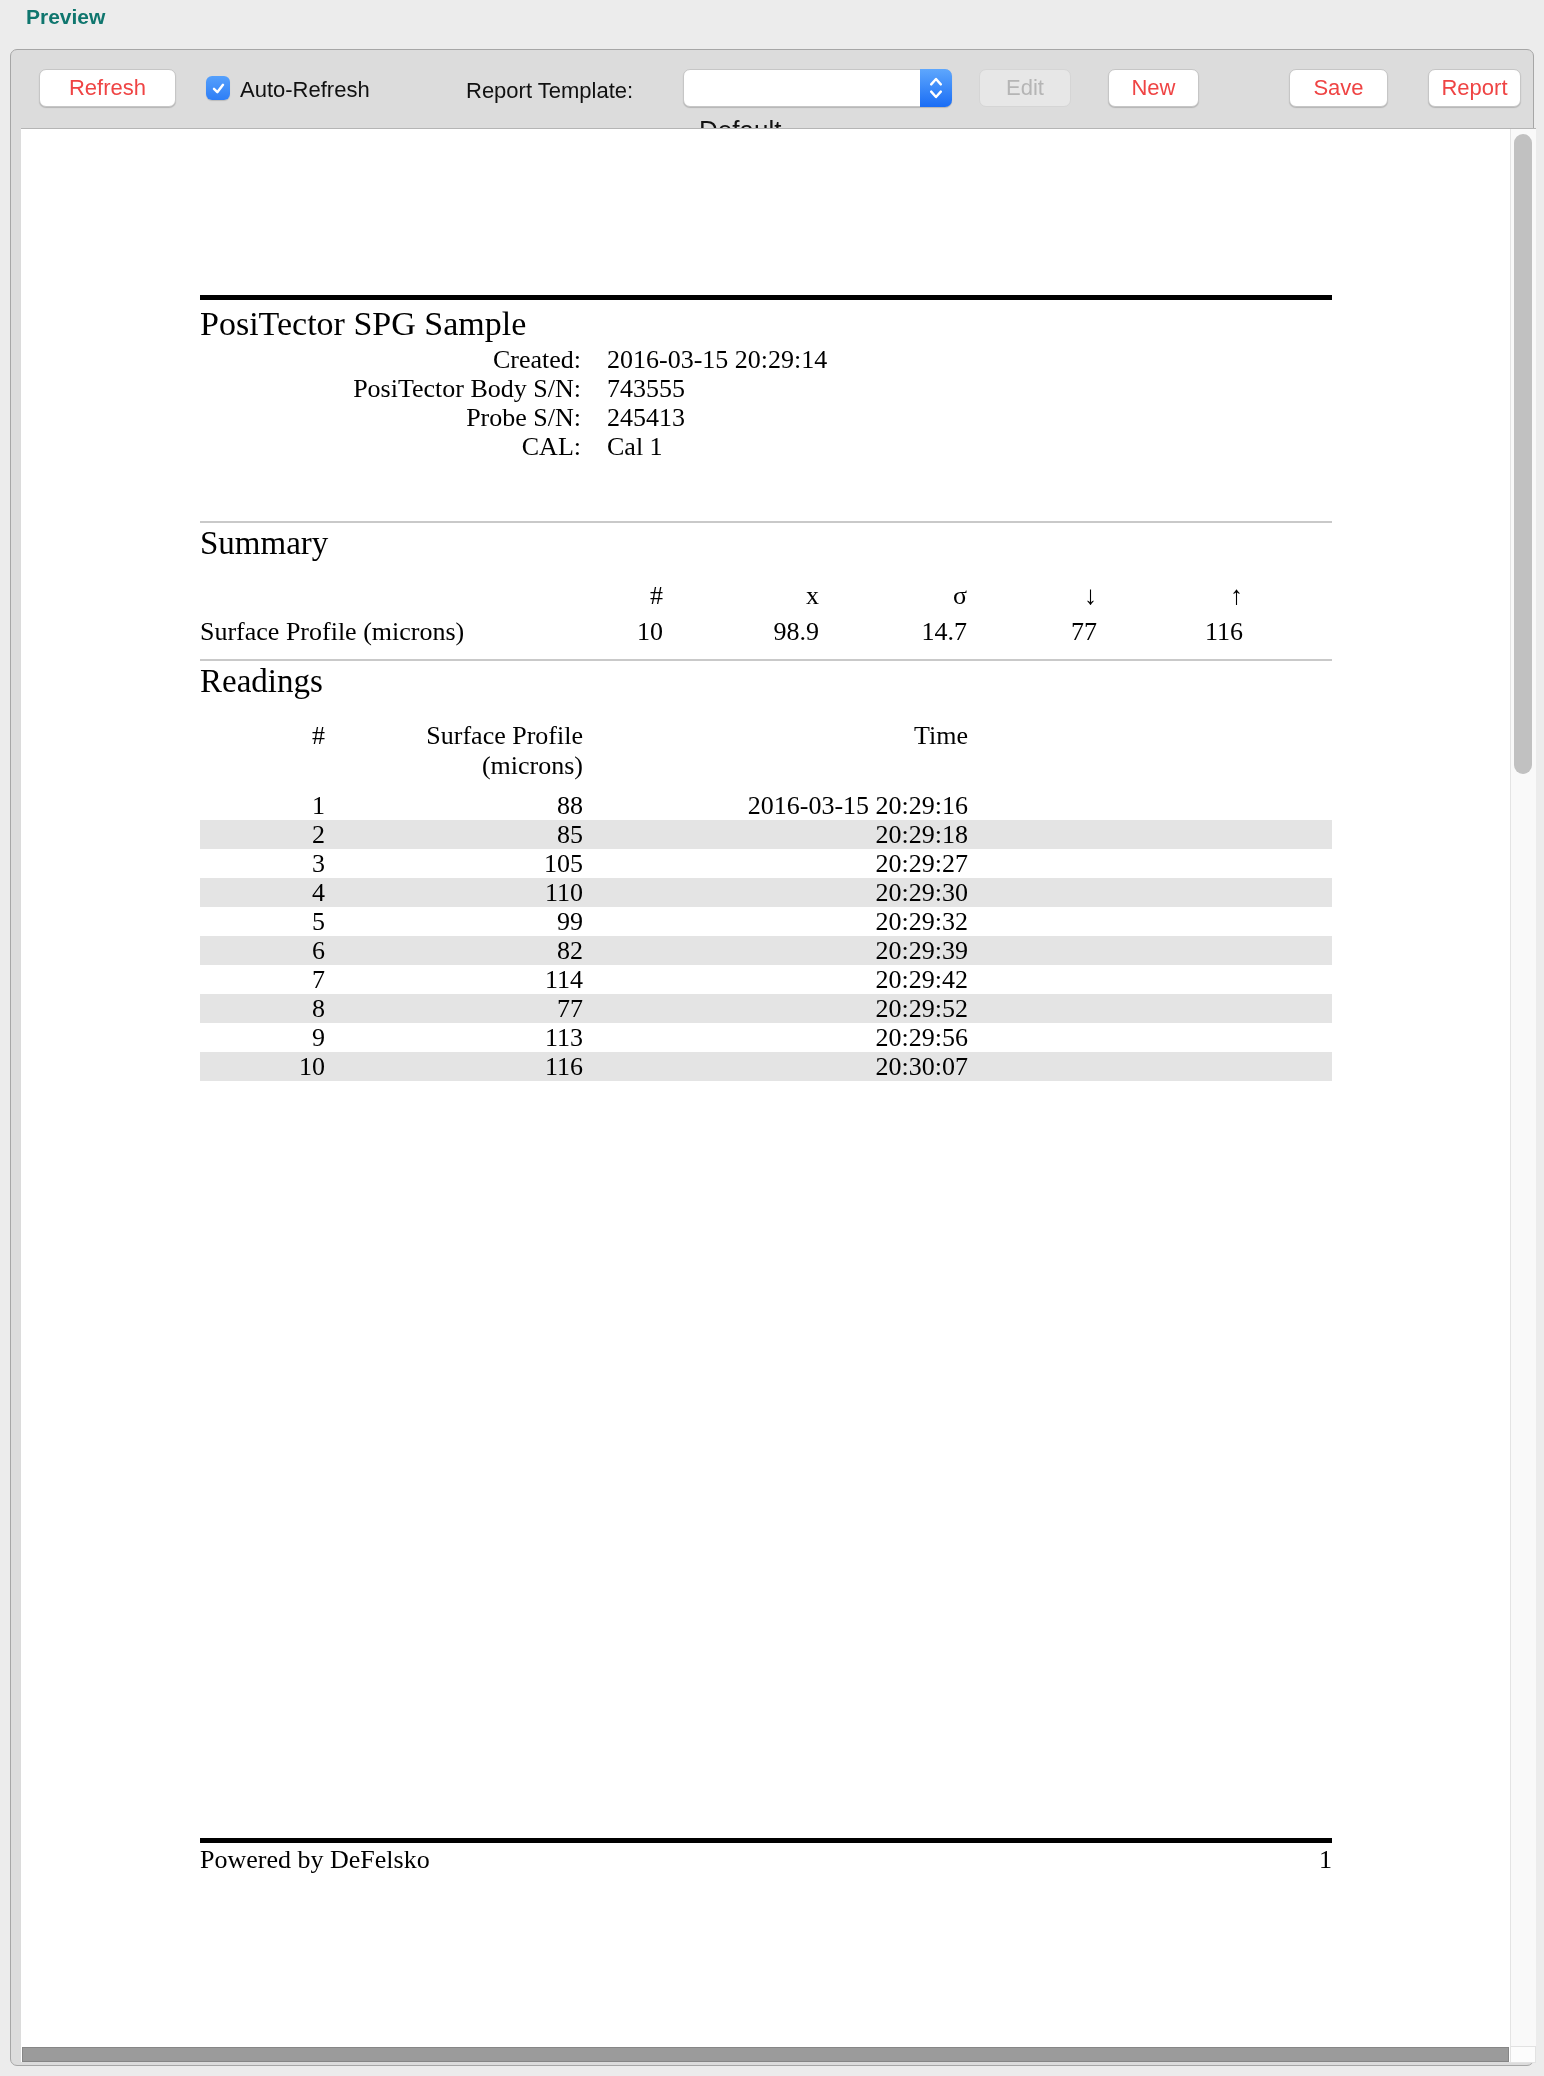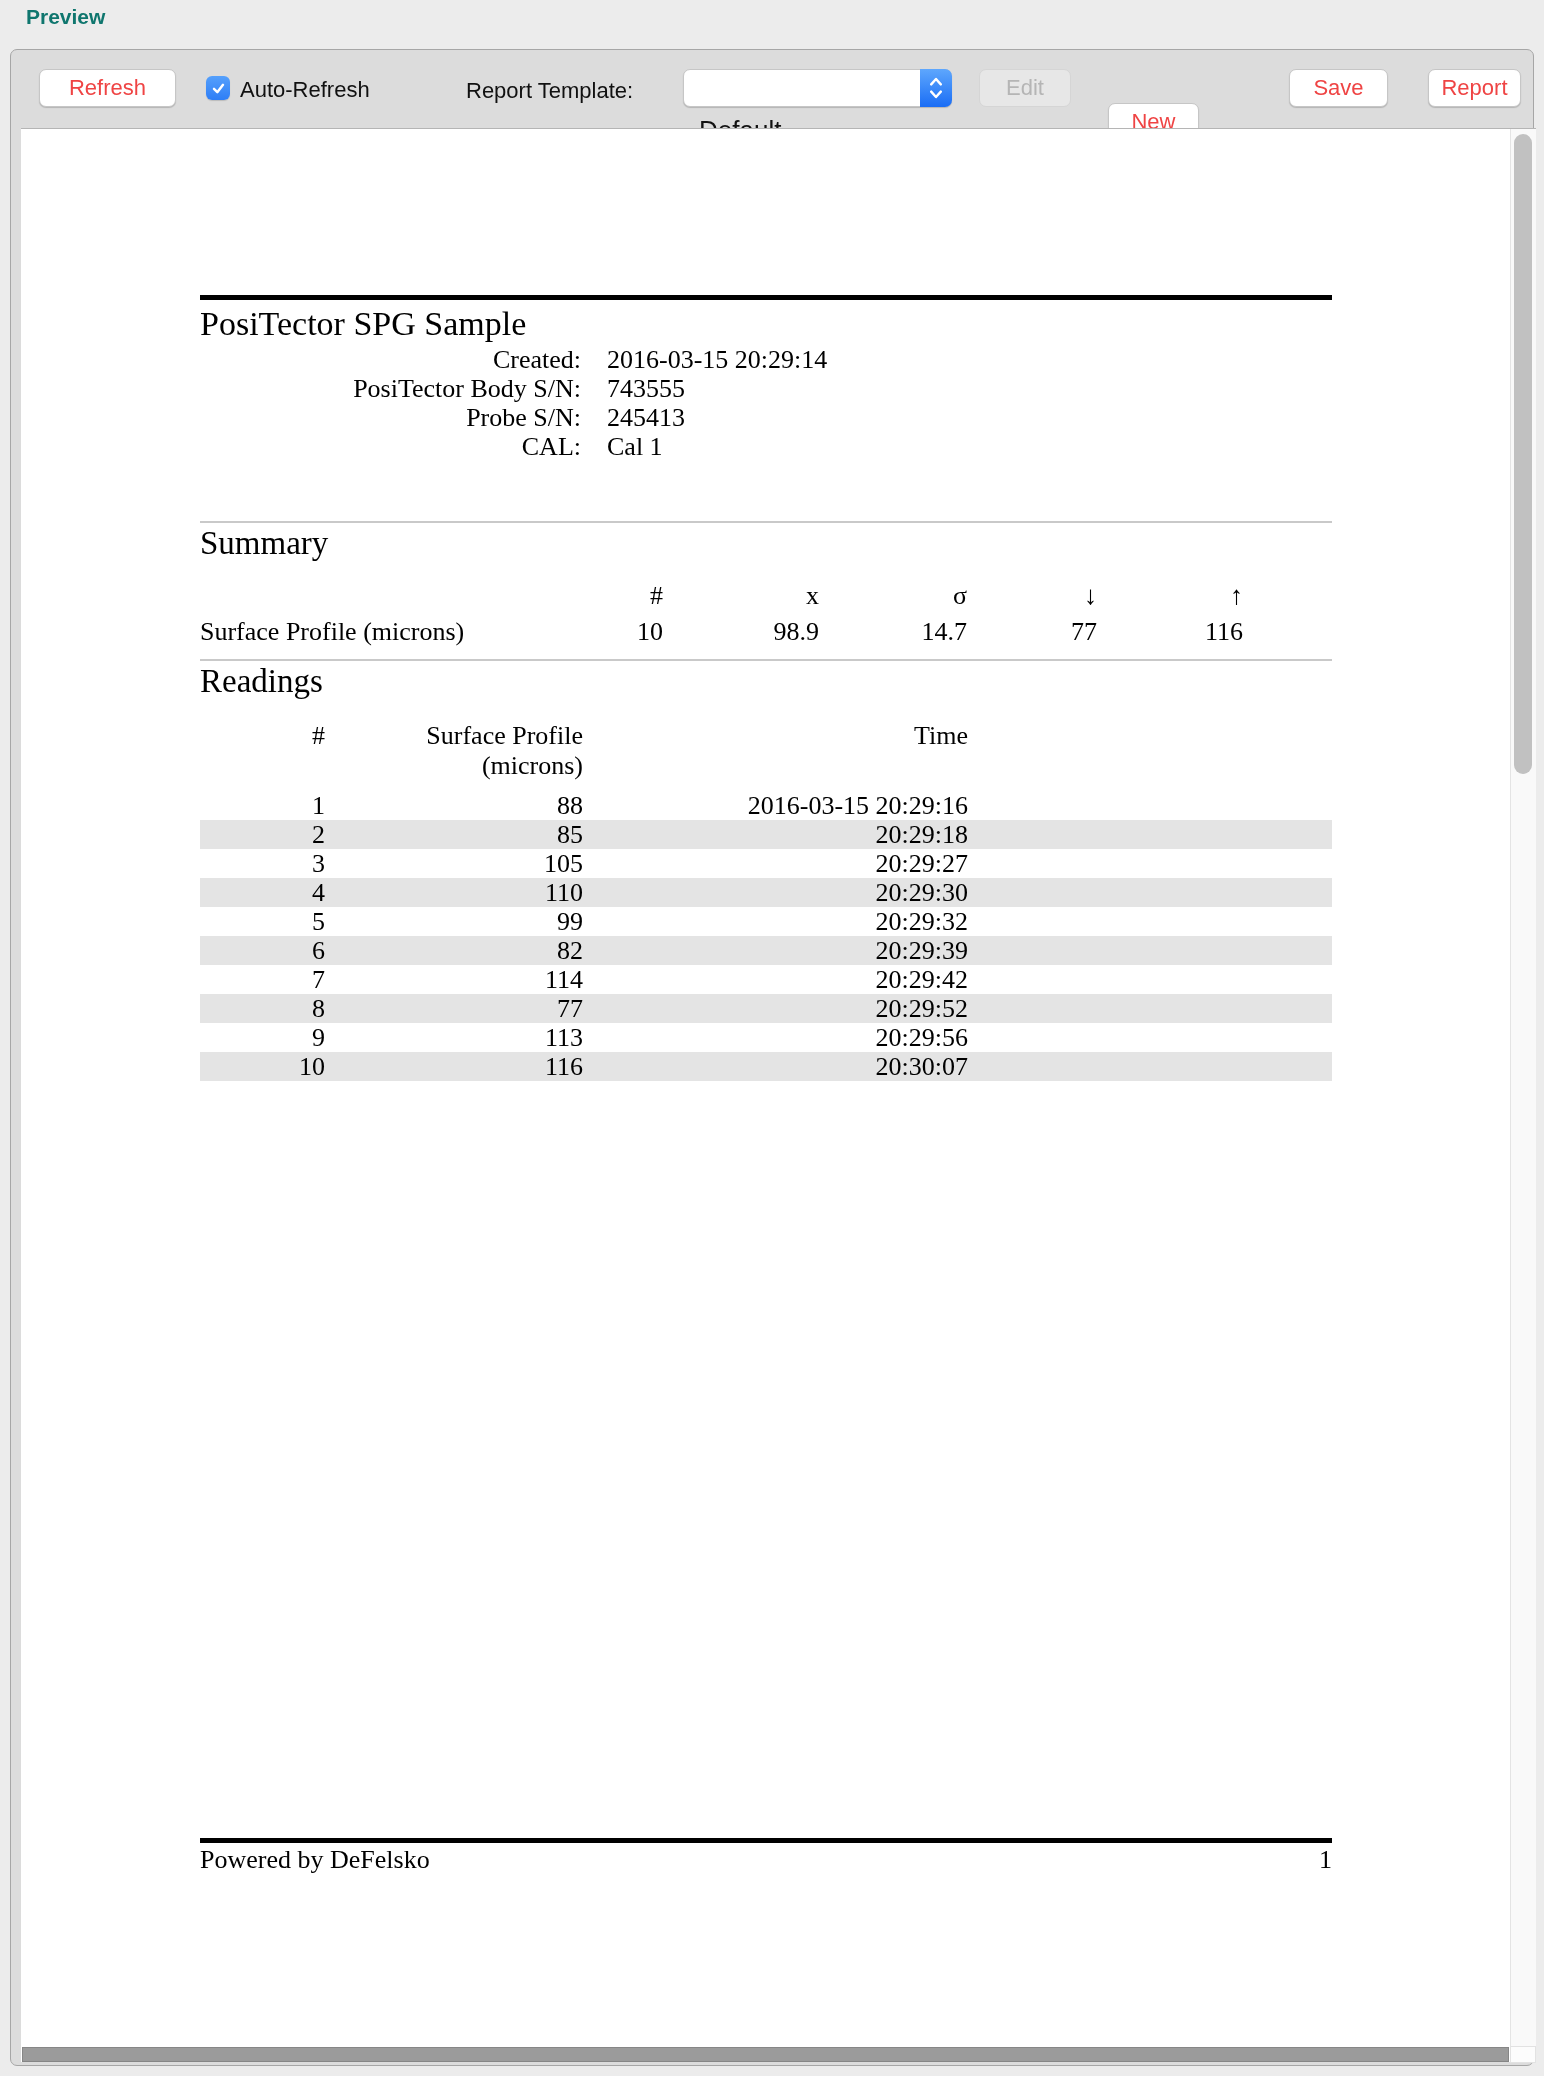--- a/index.html
+++ b/index.html
@@ -25,21 +25,21 @@
   .btn {
     position:absolute; top:19px; height:38px;
     background:#ffffff; border:1px solid #c6c6c6; border-radius:7px;
     font-family:"Liberation Sans", sans-serif;
     font-size:22px; color:#ef4444;
     box-shadow:0 1px 1px rgba(0,0,0,0.18);
     text-align:center; line-height:36px;
   }
   .btn-refresh { left:28px;  width:137px; }
   .btn-edit    { left:968px; width:92px; background:#e7e7e7; border-color:#d5d5d5; color:#b5b5b5; box-shadow:none; }
-  .btn-new     { left:1097px; width:91px;margin-top:34px; }
+  .btn-new     { left:1097px; width:91px; }
   .btn-save    { left:1278px; width:99px; }
   .btn-print   { left:1417px; width:93px; }
   .checkbox {
     position:absolute; left:195px; top:26px; width:24px; height:24px;
     border-radius:6px;
     background:linear-gradient(#55a0fc, #2e7ef6);
     box-shadow:0 1px 1px rgba(0,0,0,0.15);
     display:flex; align-items:center; justify-content:center;
   }
   .cb-label {

